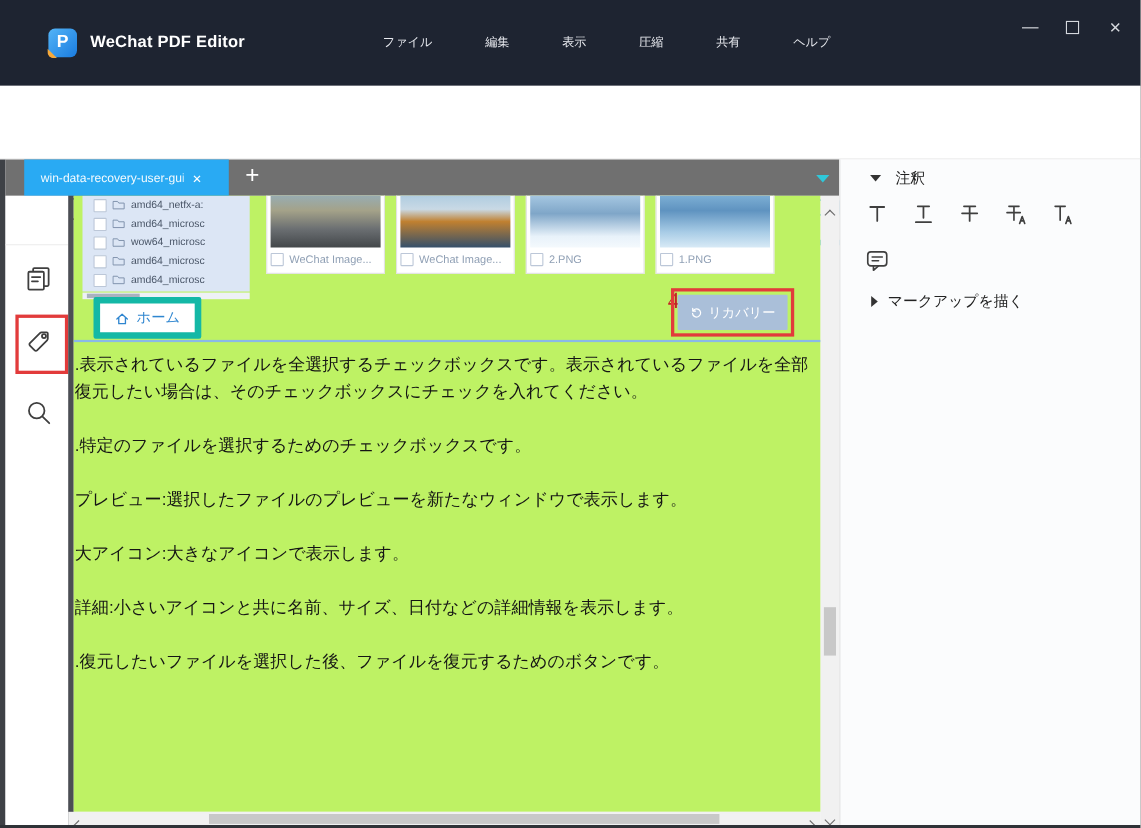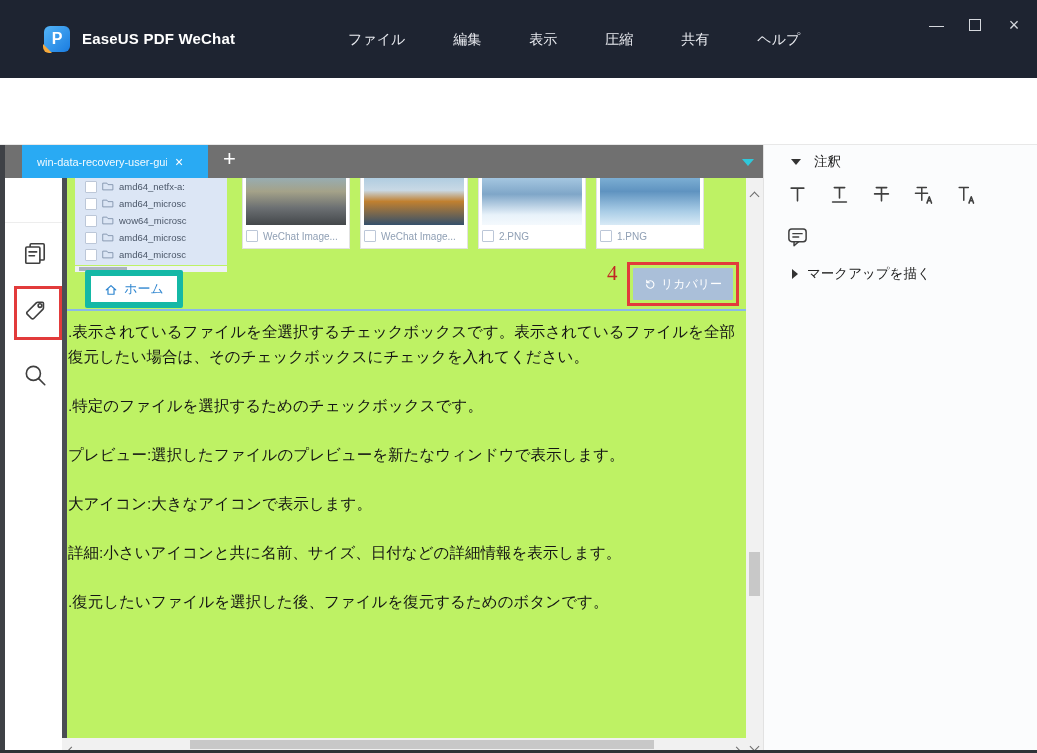--- a/index.html
+++ b/index.html
@@ -8,21 +8,21 @@
   .abs{position:absolute;}
   
   #titlebar{left:0;top:0;width:1037px;height:78px;background:#1e2431;}
   #logo{left:44px;top:26px;width:26px;height:26px;border-radius:6px;
     background:linear-gradient(135deg,#53b4f7 0%,#1a7ce0 100%);color:#fff;font-weight:bold;
     font-size:16px;text-align:center;line-height:26px;}
   #logo .corner{position:absolute;left:-1px;bottom:-1px;width:0;height:0;
     border-left:9px solid #f6a93b;border-top:9px solid transparent;border-bottom-left-radius:6px;}
   #apptitle{left:82px;top:30px;color:#fff;font-size:15px;font-weight:bold;letter-spacing:.2px;}
   #menubar{left:348px;top:31px;display:flex;gap:48px;}
-  .menu-item{color:#e9ebf0;font-size:14px;cursor:default;}
+  .menu-item{color:#e9ebf0;font-size:11px;cursor:default;}
   #winctrls{right:16px;top:16px;display:flex;gap:26px;align-items:center;height:18px;}
   .ctrl{color:#d5d8dd;font-size:15px;line-height:16px;width:14px;text-align:center;}
   #maxbox{width:10px;height:10px;border:1.5px solid #d5d8dd;}
   
   #toolbar{left:0;top:78px;width:1037px;height:67px;background:#fff;border-bottom:1px solid #e8e8e8;box-sizing:border-box;}
   .tool{position:absolute;top:97px;height:30px;display:flex;align-items:center;gap:8px;cursor:pointer;}
   .tool .tlabel{font-size:15px;color:#262626;}
   svg.ic *{fill:none;stroke:#3f3f3f;stroke-width:1.5;stroke-linecap:round;stroke-linejoin:round;}
   svg.ic.blue *{stroke:#29a9f2;}
   svg.ic.gray *{stroke:#9a9a9a;stroke-width:1.8;}
@@ -54,21 +54,21 @@
   .card .img{width:100px;height:56px;}
   .img1{background:linear-gradient(180deg,#8fb3cc 0%,#a4a289 40%,#6b6f72 70%,#43474a 100%);}
   .img2{background:linear-gradient(180deg,#9ec4dd 0%,#c9d9e5 38%,#c08030 58%,#35506b 100%);}
   .img3{background:linear-gradient(180deg,#b9d8ee 0%,#7fa6c8 45%,#e8f2fa 82%,#f4f9fd 100%);}
   .img4{background:linear-gradient(180deg,#8fc0e0 0%,#5f93c0 40%,#a8cce6 75%,#d8eaf6 100%);}
   .card .cap{display:flex;align-items:center;gap:5px;margin-top:5px;}
   .card .cap .cname{font-size:10px;color:#90a0b5;white-space:nowrap;}
   #homebtn{position:absolute;left:18px;top:92px;width:86px;height:26px;border:6px solid #14b8a6;border-radius:2px;
     display:flex;align-items:center;justify-content:center;gap:6px;color:#2f86d0;font-size:13px;background:#fff;cursor:pointer;}
   #stepnum{position:absolute;left:540px;top:83px;color:#c22525;font-family:"Liberation Serif","DejaVu Serif",serif;font-size:21px;}
-  #redbox-recover{position:absolute;left:560px;top:84px;width:106px;height:38px;border:3px solid #e23b3b;}
+  #redbox-recover{position:absolute;left:543px;top:84px;width:106px;height:38px;border:3px solid #e23b3b;}
   #recoverbtn{position:absolute;left:3px;top:3px;width:100px;height:32px;background:#aabfd9;border-radius:1px;
     display:flex;align-items:center;justify-content:center;gap:5px;color:#fff;font-size:12px;cursor:pointer;}
   
   #paras{position:absolute;left:1px;top:141px;width:676px;}
   #paras p{margin:0 0 24px 0;font-size:15.5px;line-height:25px;color:#141414;}
   #paras p b{font-weight:normal;}
   
   .chev{display:inline-block;width:6px;height:6px;border-left:1.6px solid #6b6b6b;border-bottom:1.6px solid #6b6b6b;}
   .chev.left{transform:rotate(45deg);}  .chev.right{transform:rotate(225deg);}
   .chev.up{transform:rotate(135deg);}   .chev.down{transform:rotate(-45deg);}
@@ -94,21 +94,21 @@
 </head>
 <body>
 
 <div id="win">
 
   <div id="titlebar" class="abs">
     <div id="logo" class="abs">
       <span>P</span>
       <span class="corner"></span>
     </div>
-    <div id="apptitle" class="abs">EaseUS PDF WeChat</div>
+    <div id="apptitle" class="abs">WeChat PDF Editor</div>
     <nav id="menubar" class="abs">
       <span class="menu-item">ファイル</span>
       <span class="menu-item">編集</span>
       <span class="menu-item">表示</span>
       <span class="menu-item">圧縮</span>
       <span class="menu-item">共有</span>
       <span class="menu-item">ヘルプ</span>
     </nav>
     <div id="winctrls" class="abs">
       <span class="ctrl">—</span>

